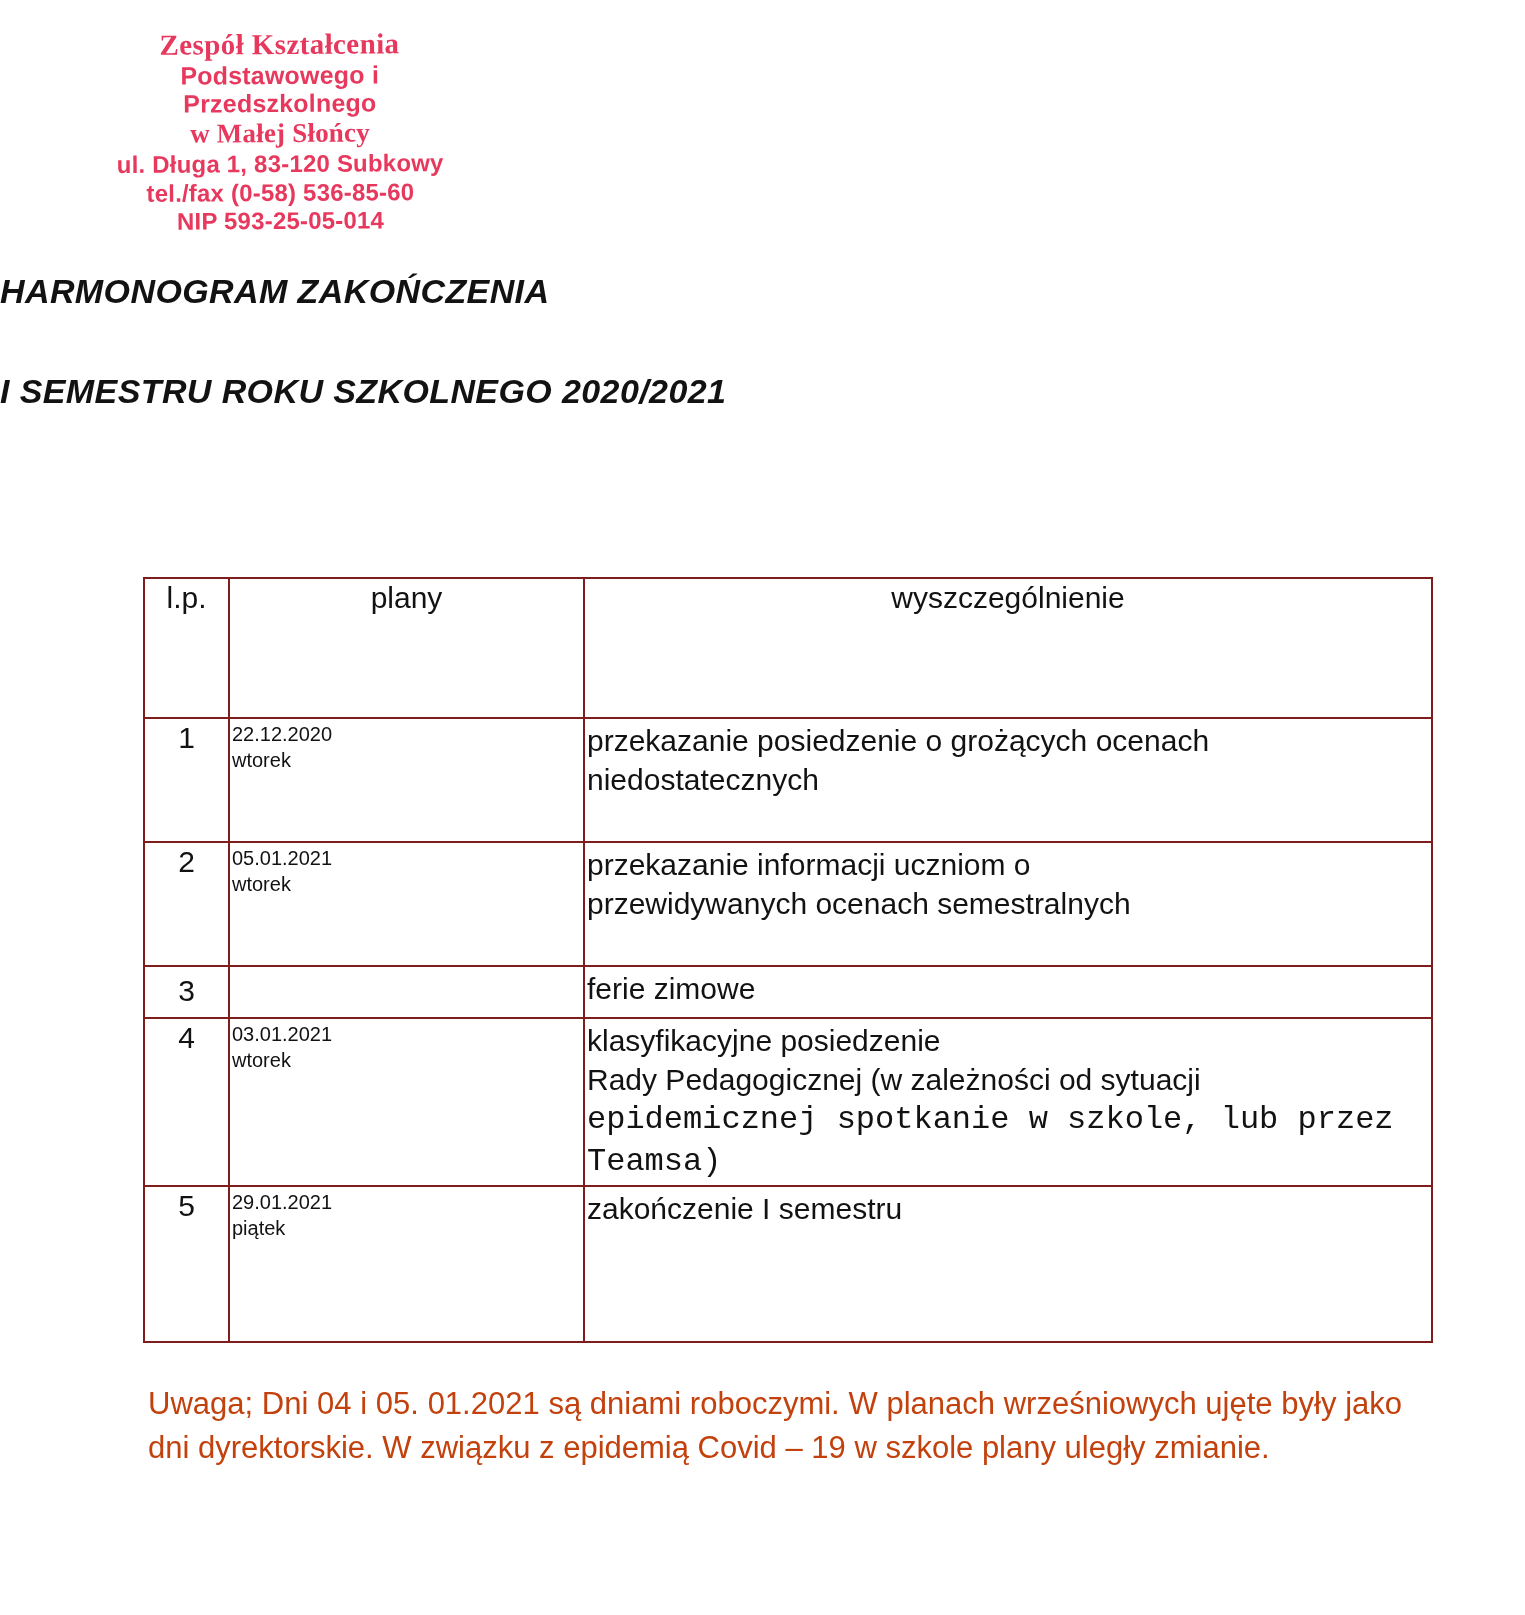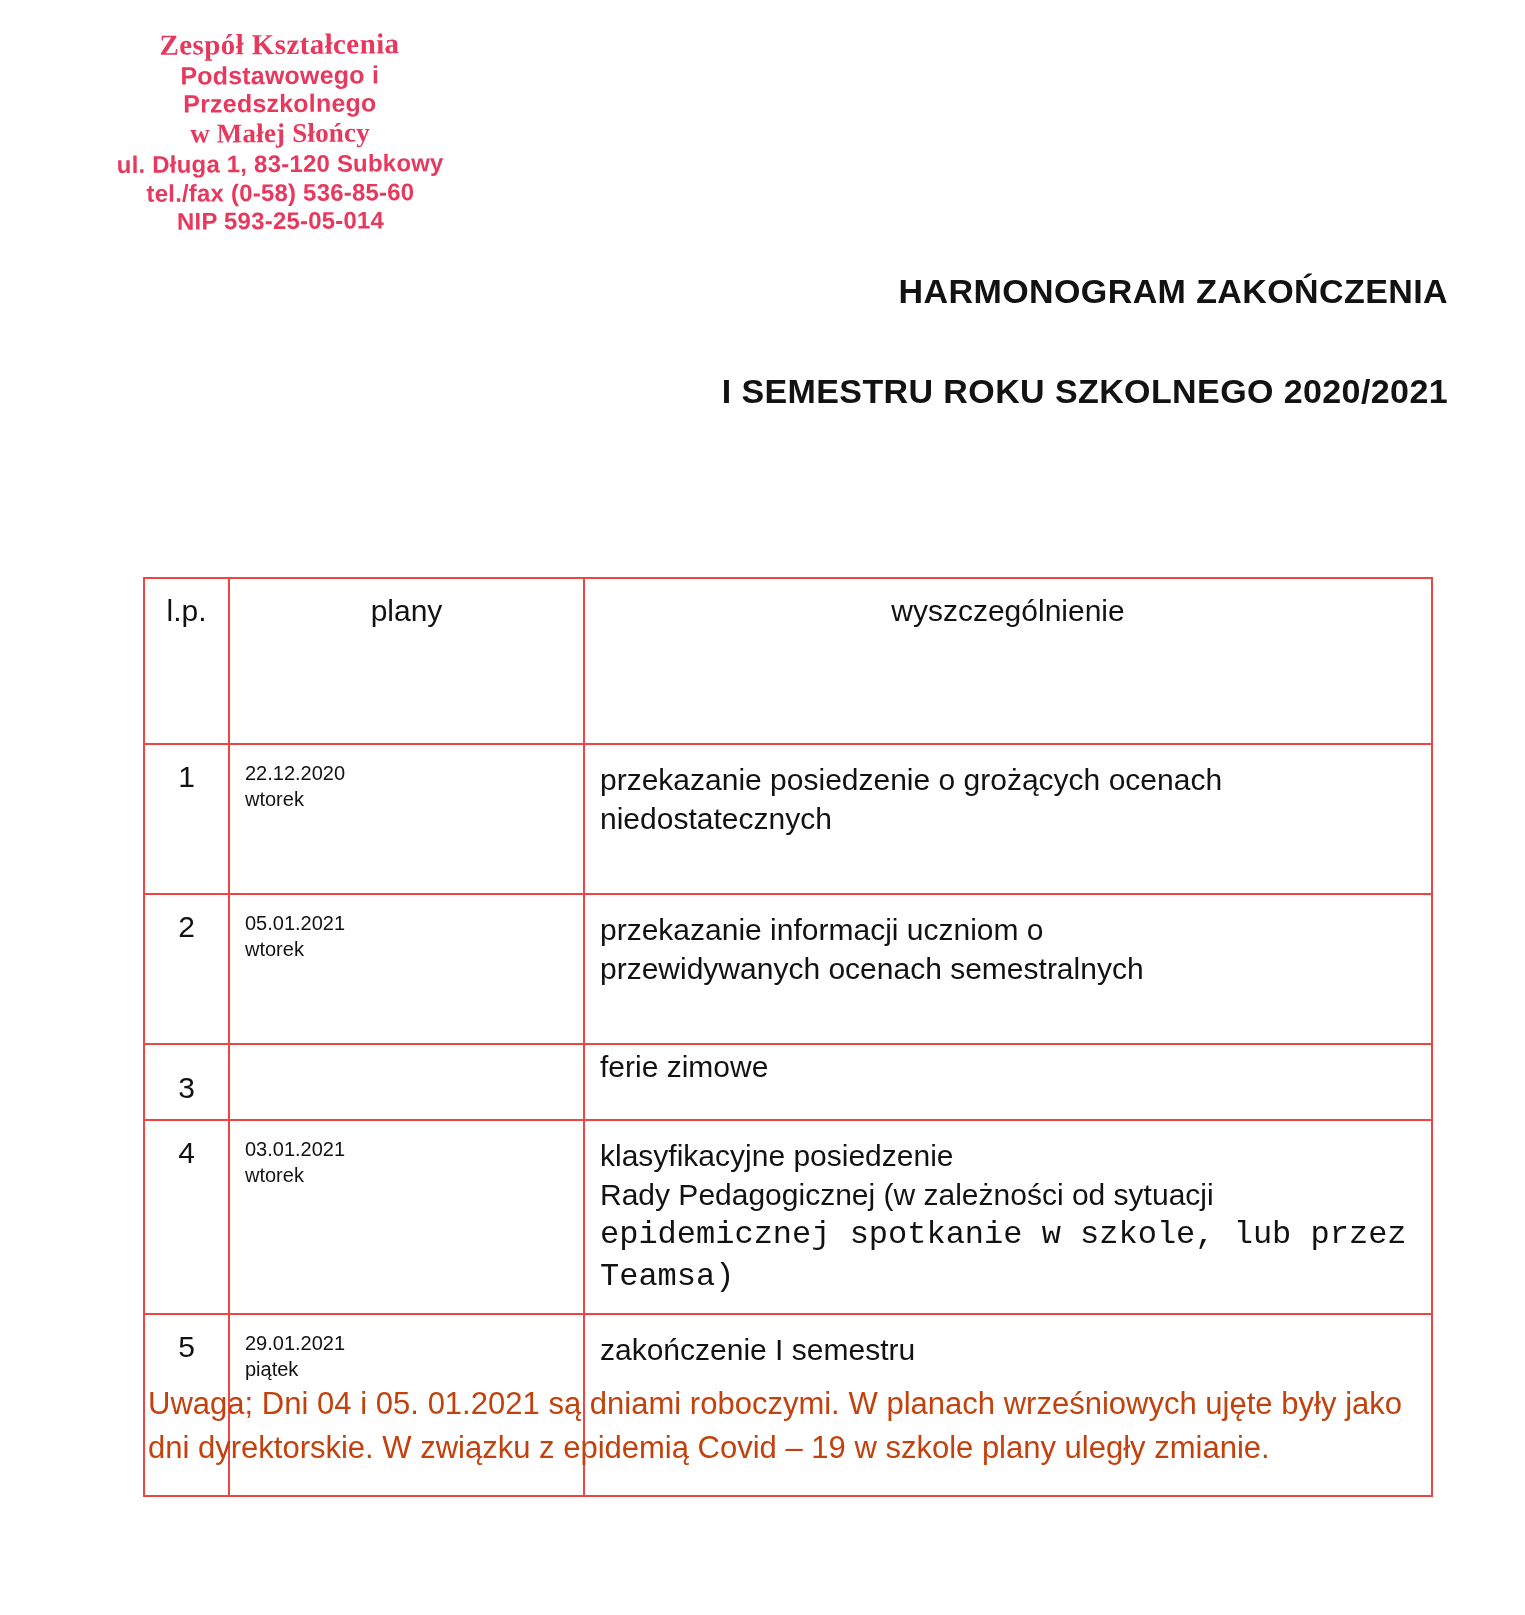--- a/index.html
+++ b/index.html
@@ -64,43 +64,44 @@
     font-weight: bold;
     font-size: 24px;
     margin-top: 2px;
   }
 
   
   .doc-title {
     position: absolute;
     left: 0;
     width: 1448px;
-    text-align: right;
+    text-align: left;
     font-weight: bold;
     color: #121212;
     font-size: 34px;
     letter-spacing: 0.4px;
+    font-style: italic;
   }
   #title-line-1 { top: 272px; }
   #title-line-2 { top: 372px; }
 
   
   .schedule-table {
     position: absolute;
     left: 143px;
     top: 577px;
     width: 1288px;
     border-collapse: collapse;
     table-layout: fixed;
   }
   .schedule-table td,
   .schedule-table th {
-    border: 2px solid #ef4444;
+    border: 2px solid #7f1d1d;
     vertical-align: top;
-    padding: 15px;
+    padding: 2px;
     font-weight: normal;
     color: #121212;
   }
   .col-lp   { width: 85px; }
   .col-data { width: 355px; }
   .col-det  { width: 848px; }
 
   
   .hdr-cell {
     height: 134px;

